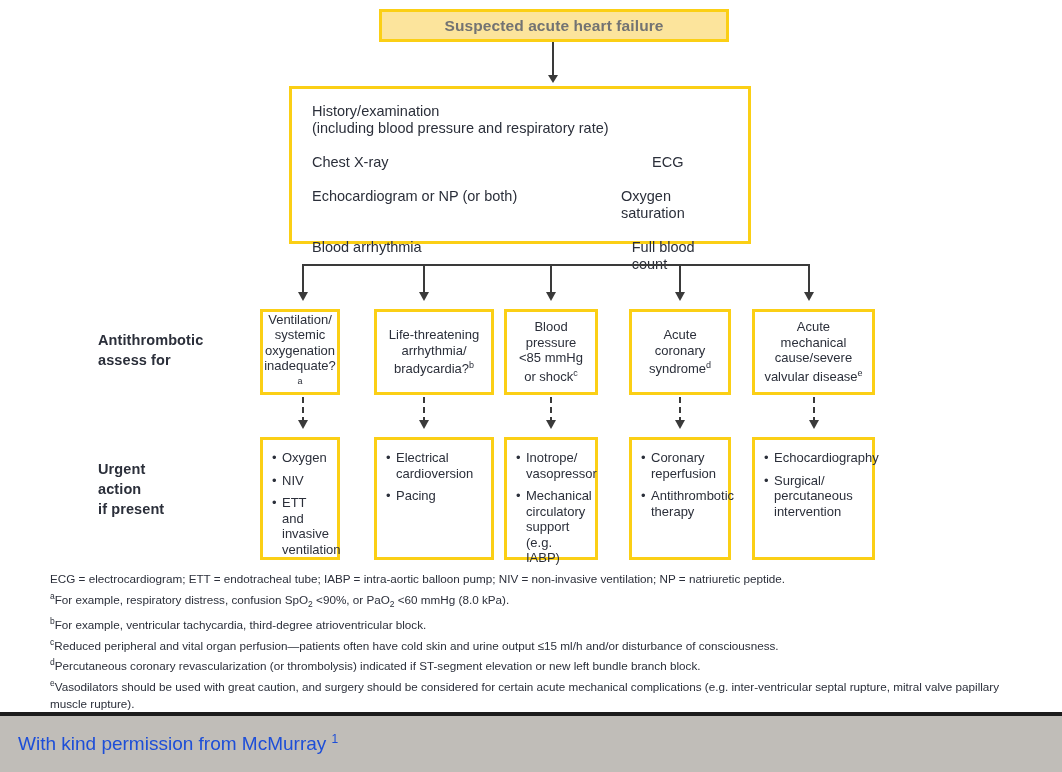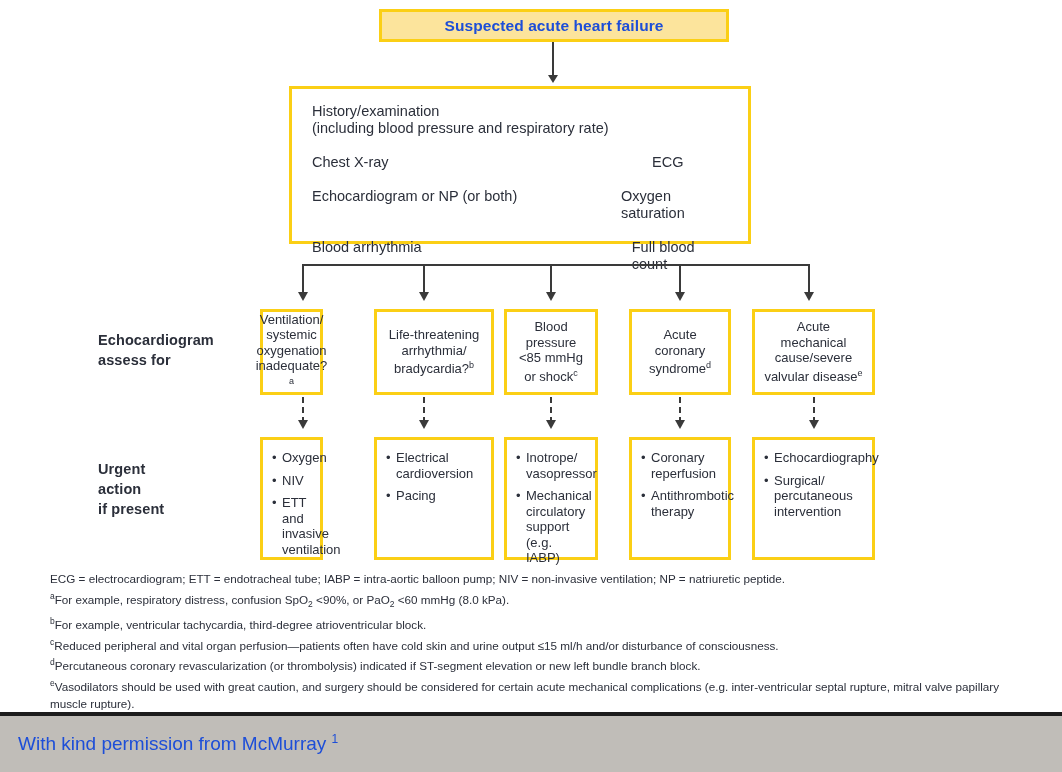--- a/index.html
+++ b/index.html
@@ -42,21 +42,21 @@
     width: 350px;
     height: 33px;
     display: flex;
     align-items: center;
     justify-content: center;
   }
   #title-box .label {
     font-size: 15.5px;
     font-weight: bold;
     letter-spacing: 0.1px;
-    color: #1d4ed8;
+    color: #737373;
   }
 
   
   #workup-box {
     left: 289px;
     top: 86px;
     width: 462px;
     height: 158px;
     padding: 12px 20px 0 20px;
   }
@@ -128,21 +128,21 @@
     margin-bottom: 7px;
   }
   .action-box li::before {
     content: "•";
     position: absolute;
     left: 0;
     top: 0;
   }
 
   
-  .col-0 { left: 260px;  width: 63px; }
+  .col-0 { left: 260px;  width: 80px; }
   .col-1 { left: 374px;  width: 120px; }
   .col-2 { left: 504px;  width: 94px; justify-content: center; }
   .col-3 { left: 629px;  width: 102px; }
   .col-4 { left: 752px;  width: 123px; }
 
   
   .conn { position: absolute; }
 
   #arrow-main {
     left: 552px;
@@ -275,21 +275,21 @@
   <div class="branch-stem" style="left:423px;"></div>
   <div class="branch-head" style="left:419px;"></div>
   <div class="branch-stem" style="left:550px;"></div>
   <div class="branch-head" style="left:546px;"></div>
   <div class="branch-stem" style="left:679px;"></div>
   <div class="branch-head" style="left:675px;"></div>
   <div class="branch-stem" style="left:808px;"></div>
   <div class="branch-head" style="left:804px;"></div>
 
   <div class="row-label" id="label-assess">
-    <div>Echocardiogram</div>
+    <div>Antithrombotic</div>
     <div>assess for</div>
   </div>
 
   <div class="box assess-box col-0">
     <div class="label">
       <span>Ventilation/</span><br>
       <span>systemic</span><br>
       <span>oxygenation</span><br>
       <span>inadequate?</span><sup>a</sup>
     </div>

